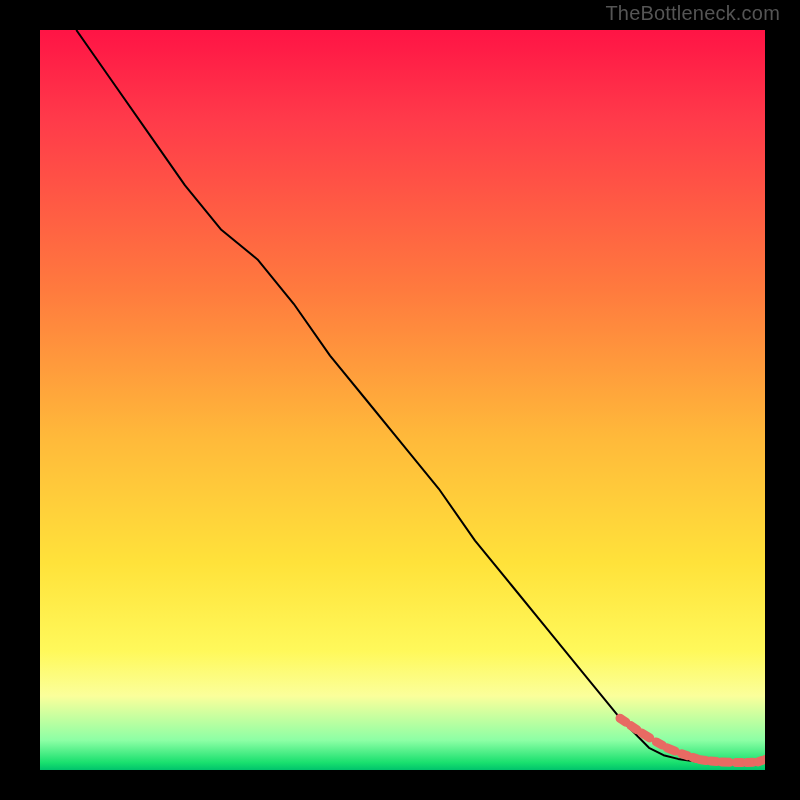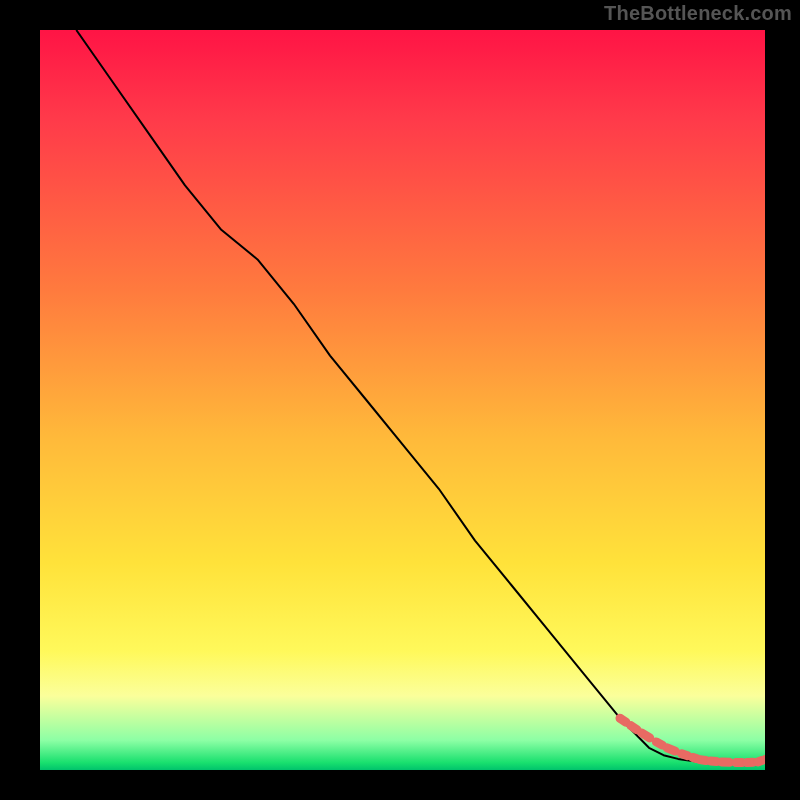--- a/index.html
+++ b/index.html
@@ -13,24 +13,24 @@
   }
   .frame {
     position: relative;
     width: 800px;
     height: 800px;
     background: #000;
   }
   .watermark {
     position: absolute;
     top: 2px;
-    right: 8px;
+    right: 20px;
     color: #555;
     font-size: 20px;
-    font-weight: 700;
+    font-weight: 400;
     letter-spacing: 0.2px;
     user-select: none;
   }
   .plot {
     position: absolute;
     left: 40px;
     top: 30px;
     width: 725px;
     height: 740px;
   }

